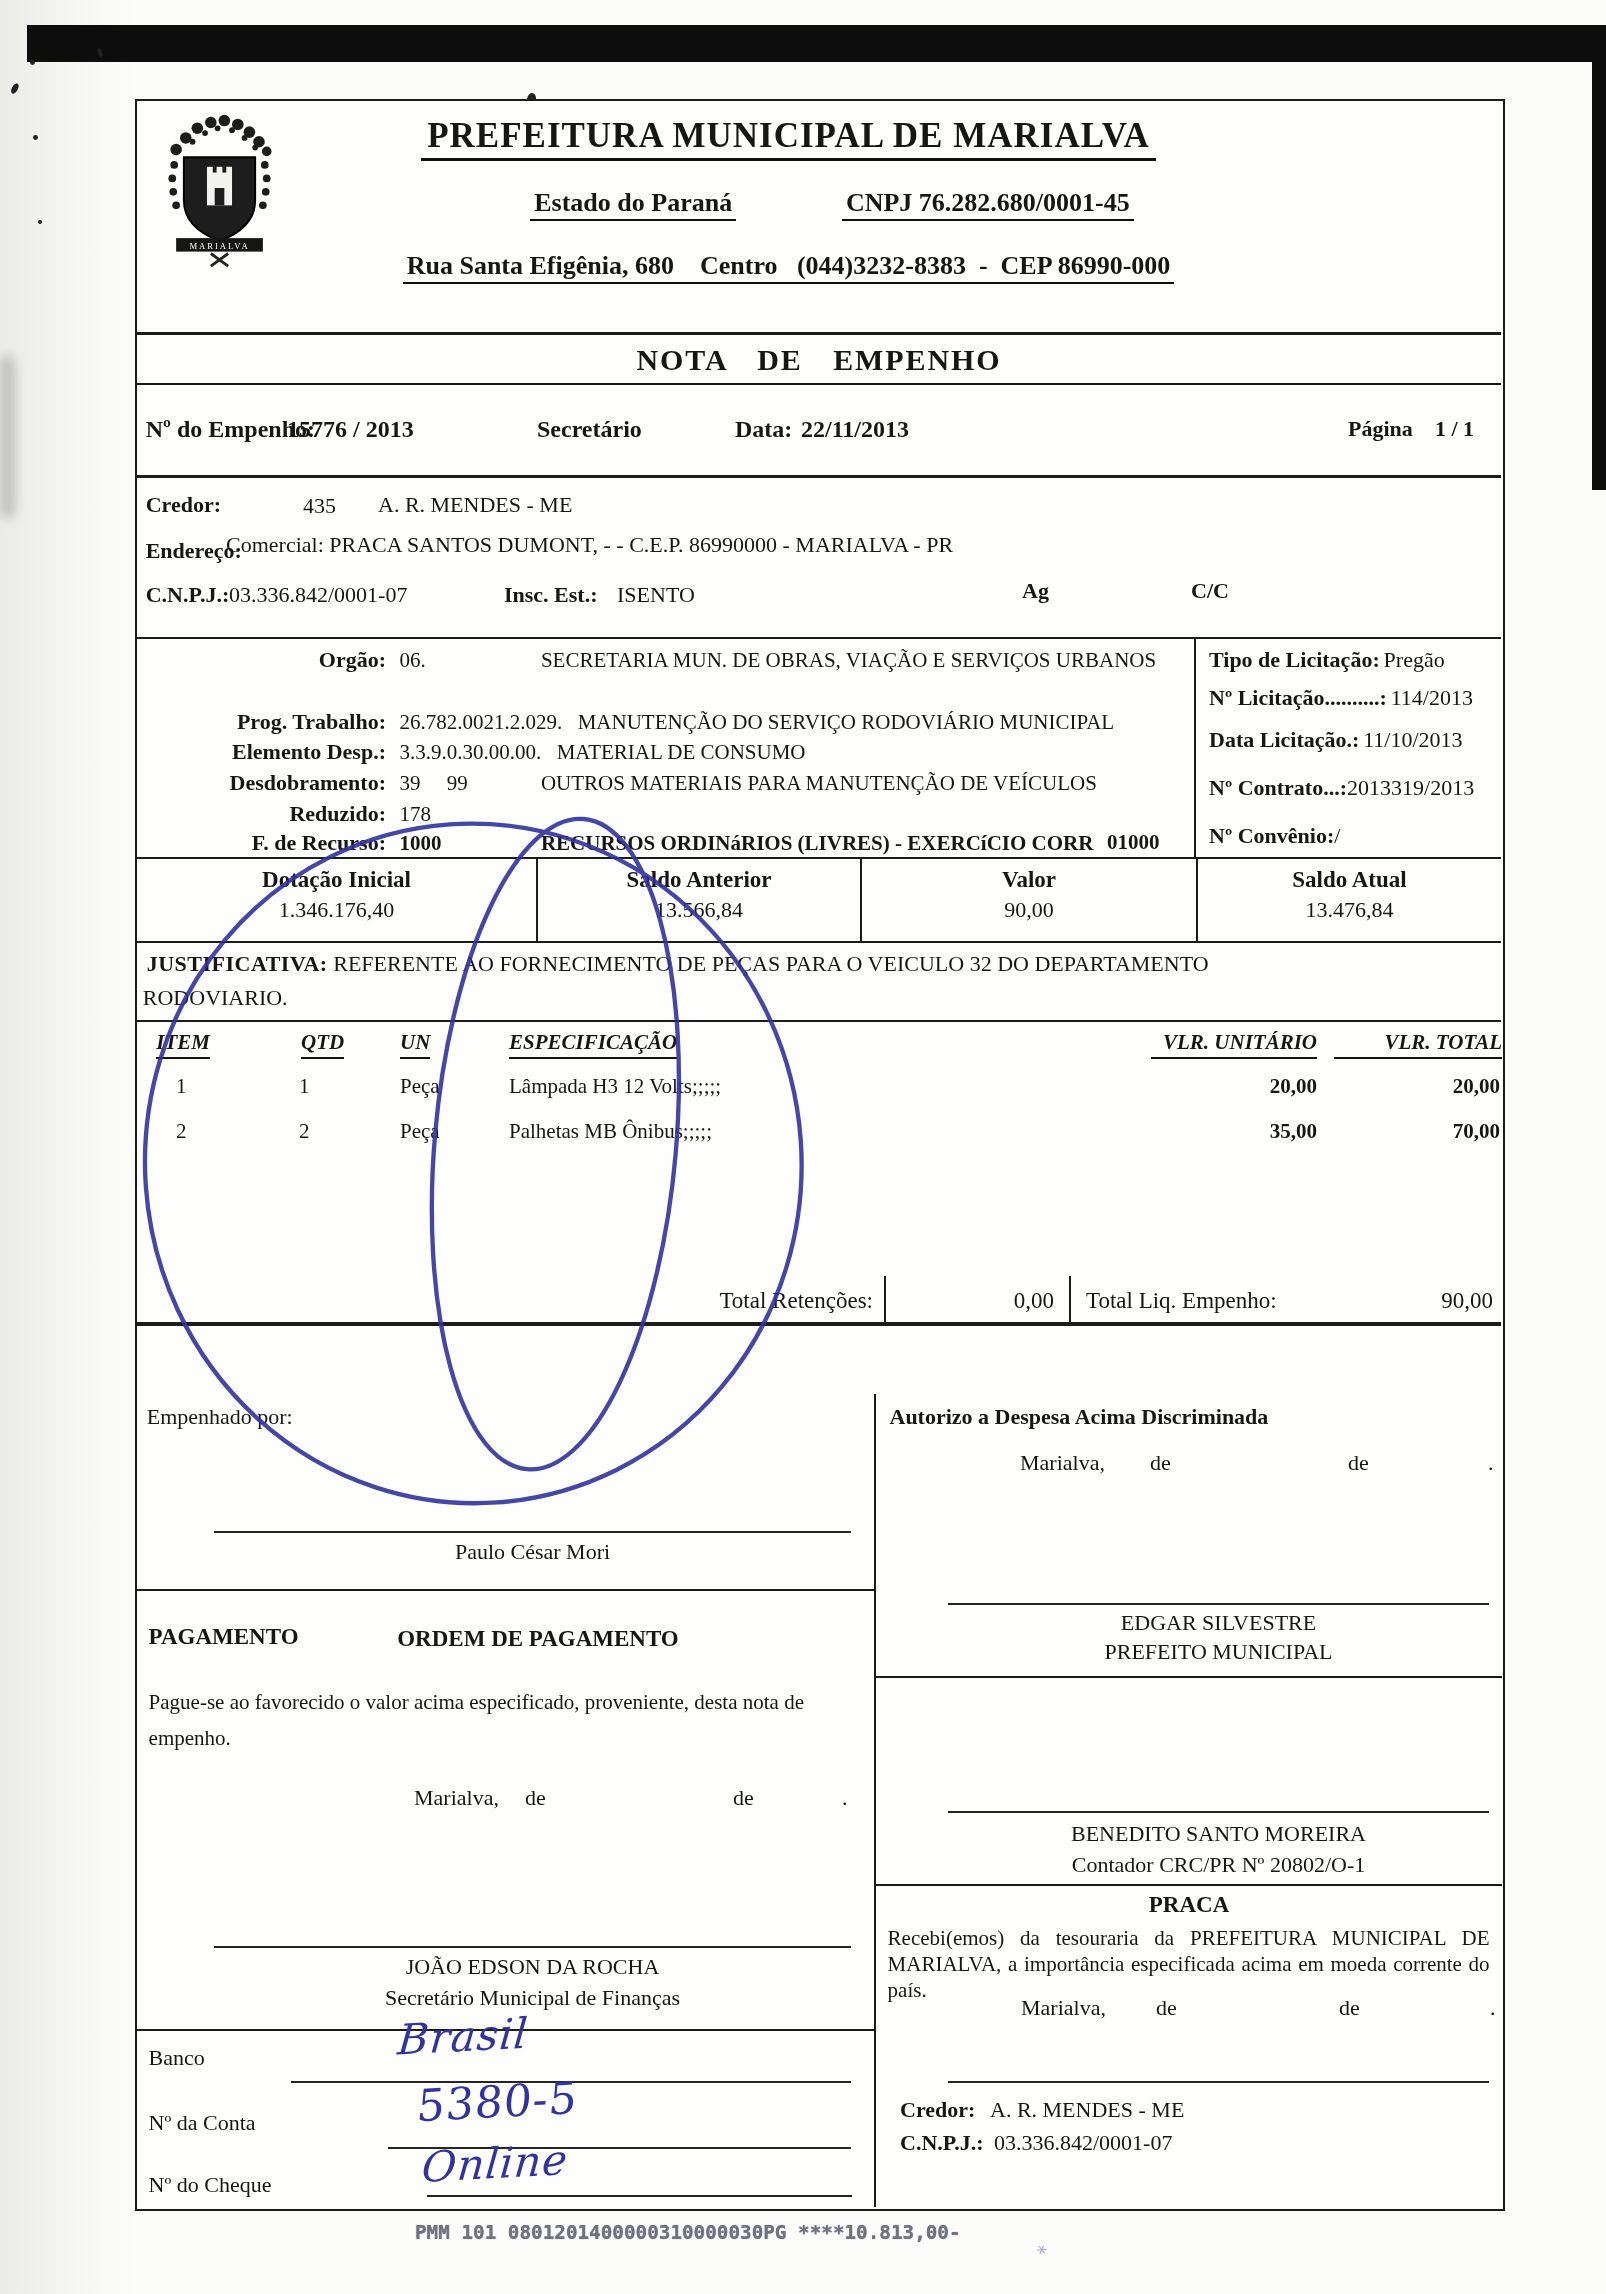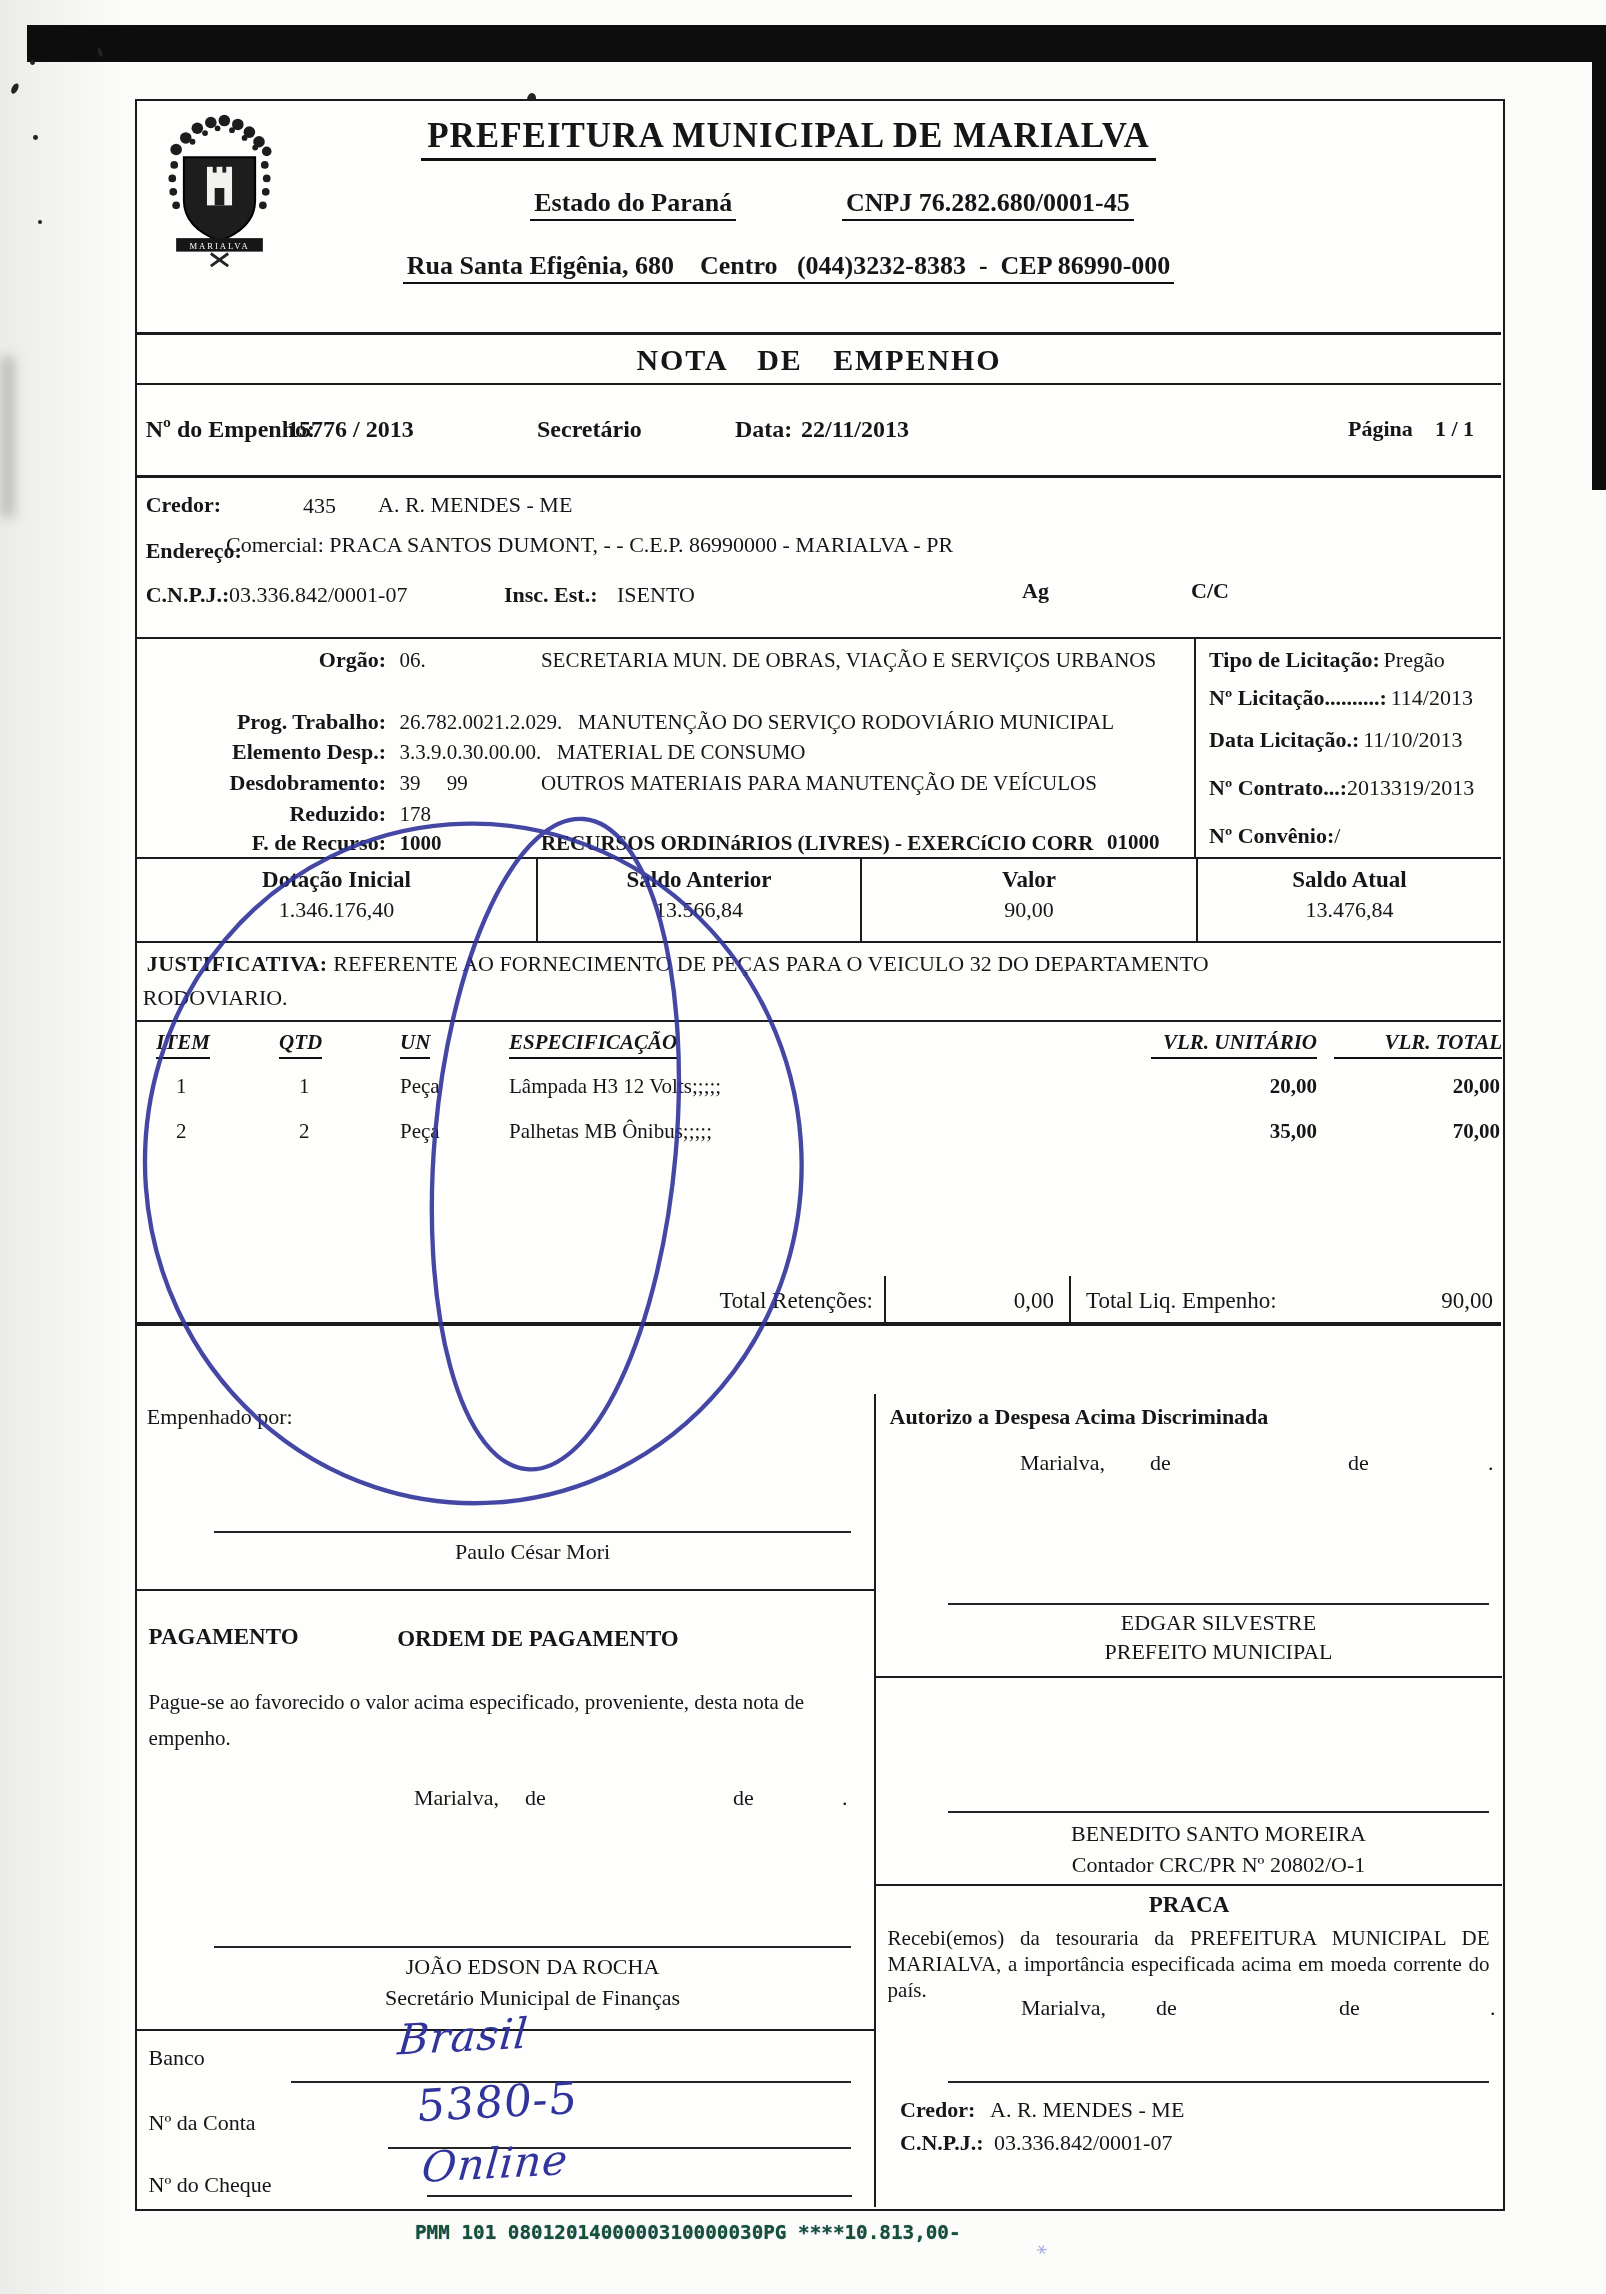--- a/index.html
+++ b/index.html
@@ -86,21 +86,21 @@
   .bot-left{position:absolute;left:0;top:0;width:739px;height:100%;border-right:2.9px solid #1b1b1b;box-sizing:border-box;}
   .bot-right{position:absolute;left:739px;top:0;width:626px;height:100%;}
   .rule{position:absolute;left:0;width:100%;border-top:2.9px solid #1b1b1b;}
   .sigline{position:absolute;border-top:2.9px solid #252525;}
   .ctr{text-align:center;}
   .fs23{font-size:22px;}
   .fs24{font-size:23px;}
   .hand{color:#31349b;font-style:italic;font-family:"DejaVu Serif",serif;transform:rotate(-3deg) skewX(-8deg);letter-spacing:1px;}
 
   .machine{left:415px;top:2221px;font-family:"DejaVu Sans Mono",monospace;font-weight:bold;
-    font-size:19.3px;letter-spacing:0;color:#14532d;text-shadow:0 0 1px rgba(42,51,187,.75);}
+    font-size:19.3px;letter-spacing:0;color:#737373;text-shadow:0 0 1px rgba(42,51,187,.75);}
   .blue-smudge{left:1038px;top:2236px;color:#4a55c5;opacity:.5;font-size:19.3px;transform:rotate(25deg);}
 
   .pen-overlay{left:0;top:0;width:1607px;height:2294px;pointer-events:none;}
 </style>
 </head>
 <body>
 
 <div class="abs left-shade"></div>
 <div class="abs edge-smudge"></div>
 <div class="abs topbar"></div>
@@ -261,21 +261,21 @@
   <div class="sec sec-just">
     <div class="j-l1">
       <span class="lbl">JUSTIFICATIVA:</span>
       <span>REFERENTE AO FORNECIMENTO DE PEÇAS PARA O VEICULO 32 DO DEPARTAMENTO</span>
     </div>
     <div class="j-l2">RODOVIARIO.</div>
   </div>
 
   <div class="sec sec-items">
     <span class="it-h" style="left:19.3px;">ITEM</span>
-    <span class="it-h" style="left:142px;font-style:italic;">QTD</span>
+    <span class="it-h" style="left:164px;font-style:italic;">QTD</span>
     <span class="it-h" style="left:263px;">UN</span>
     <span class="it-h" style="left:372px;">ESPECIFICAÇÃO</span>
     <span class="it-h" style="left:1014px;width:166px;text-align:right;">VLR. UNITÁRIO</span>
     <span class="it-h" style="left:1197px;width:168px;text-align:right;">VLR. TOTAL</span>
 
     <div>
       <span class="it-cell" style="left:39px;top:52px;">1</span>
       <span class="it-cell" style="left:162px;top:52px;">1</span>
       <span class="it-cell" style="left:263px;top:52px;">Peça</span>
       <span class="it-cell" style="left:372px;top:52px;">Lâmpada H3 12 Volts;;;;;</span>

